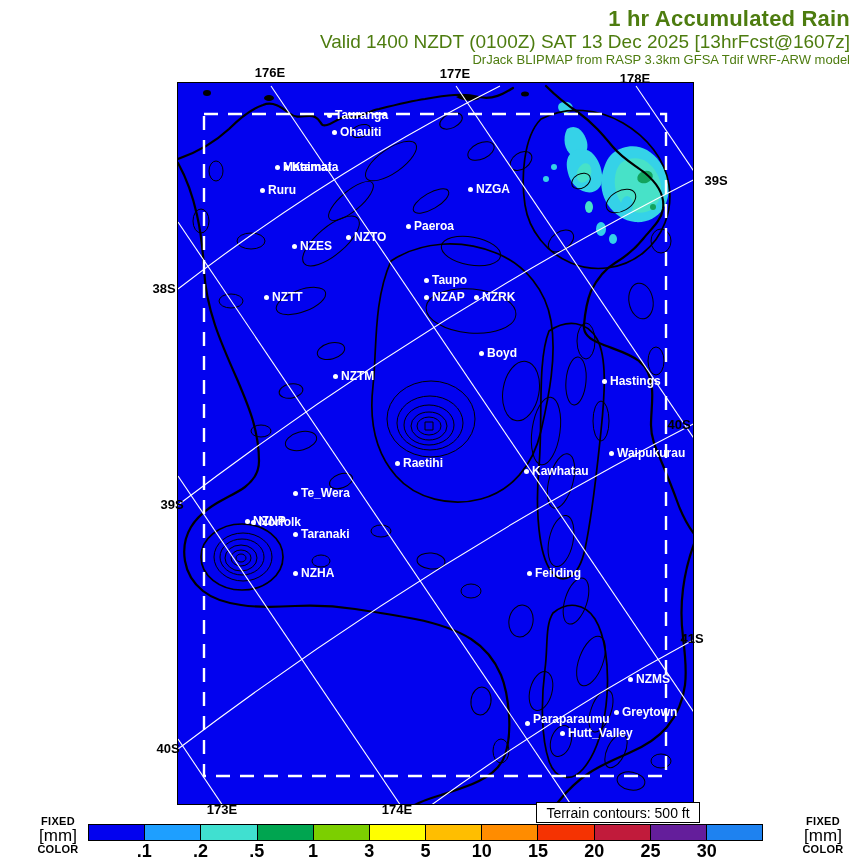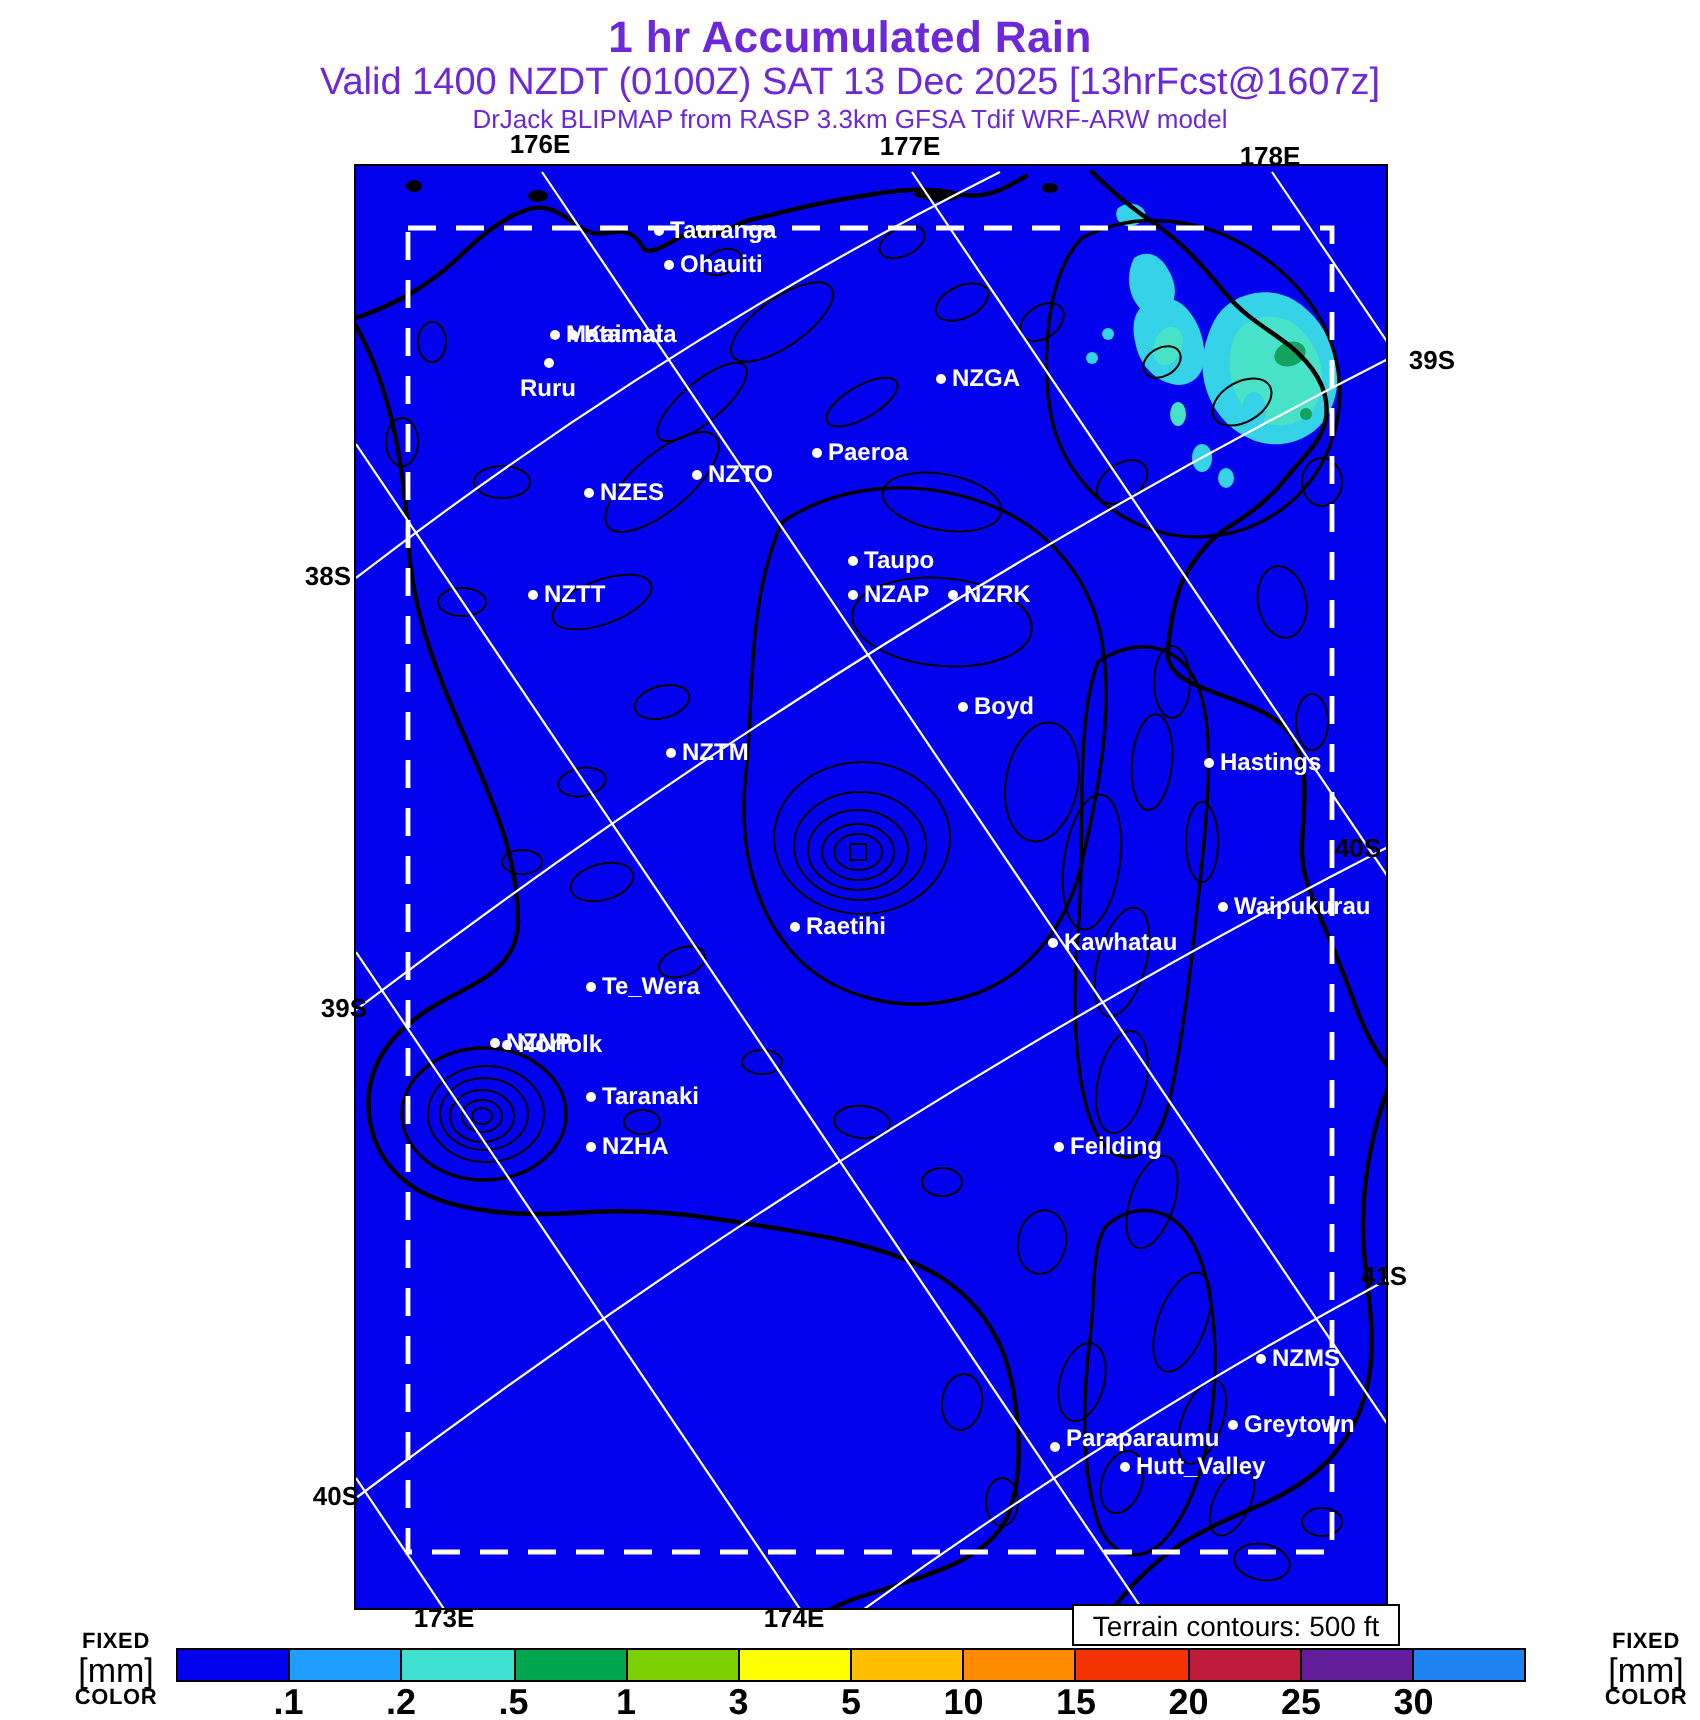--- a/index.html
+++ b/index.html
@@ -1,19 +1,19 @@
 <!DOCTYPE html>
 <html><head>
 <meta charset="utf-8">
 <style>
   html,body{margin:0;padding:0;background:#ffffff;}
   #page{position:relative;width:850px;height:860px;background:#ffffff;
         font-family:"Liberation Sans",sans-serif;overflow:hidden;}
   
-  .hdr{position:absolute;left:0;width:850px;text-align:center;color:#6d28d9;}
+  .hdr{position:absolute;left:0;width:850px;text-align:right;color:#4d7c0f;}
   #title{top:6px;font-size:22px;font-weight:bold;letter-spacing:0.2px;}
   #subtitle{top:31px;font-size:19px;}
   #subtitle .small{font-size:19px;}
   #modelline{top:52px;font-size:13px;}
   
   #map{position:absolute;left:177px;top:82px;width:517px;height:723px;
        border:1px solid #000;box-sizing:border-box;overflow:hidden;}
   #mapsvg{position:absolute;left:0;top:0;}
   .station{position:absolute;display:flex;align-items:center;gap:3px;
            color:#fff;font-size:12px;font-weight:bold;white-space:nowrap;
@@ -180,21 +180,21 @@
         <span>Ohauiti</span>
       </div>
       <div class="station" style="left: 275px; top: 167px;">
         <span class="dot"></span>
         <span>Matamata</span>
       </div>
       <div class="station" style="left: 284px; top: 167px;">
         <span class="dot"></span>
         <span>Kaimai</span>
       </div>
-      <div class="station" style="left: 260px; top: 190px; flex-direction: column;">
+      <div class="station" style="left: 260px; top: 190px;">
         <span class="dot"></span>
         <span>Ruru</span>
       </div>
       <div class="station" style="left: 468px; top: 189px;">
         <span class="dot"></span>
         <span>NZGA</span>
       </div>
       <div class="station" style="left: 406px; top: 226px;">
         <span class="dot"></span>
         <span>Paeroa</span>
@@ -252,21 +252,21 @@
         <span>Te_Wera</span>
       </div>
       <div class="station" style="left: 245px; top: 521px;">
         <span class="dot"></span>
         <span>NZNP</span>
       </div>
       <div class="station" style="left: 251px; top: 522px;">
         <span class="dot"></span>
         <span>Norfolk</span>
       </div>
-      <div class="station" style="left: 269px; top: 548px; padding-left: 24px;">
+      <div class="station" style="left: 269px; top: 534px; padding-left: 24px;">
         <span class="dot"></span>
         <span>Taranaki</span>
       </div>
       <div class="station" style="left: 293px; top: 573px;">
         <span class="dot"></span>
         <span>NZHA</span>
       </div>
       <div class="station" style="left: 527px; top: 573px;">
         <span class="dot"></span>
         <span>Feilding</span>

